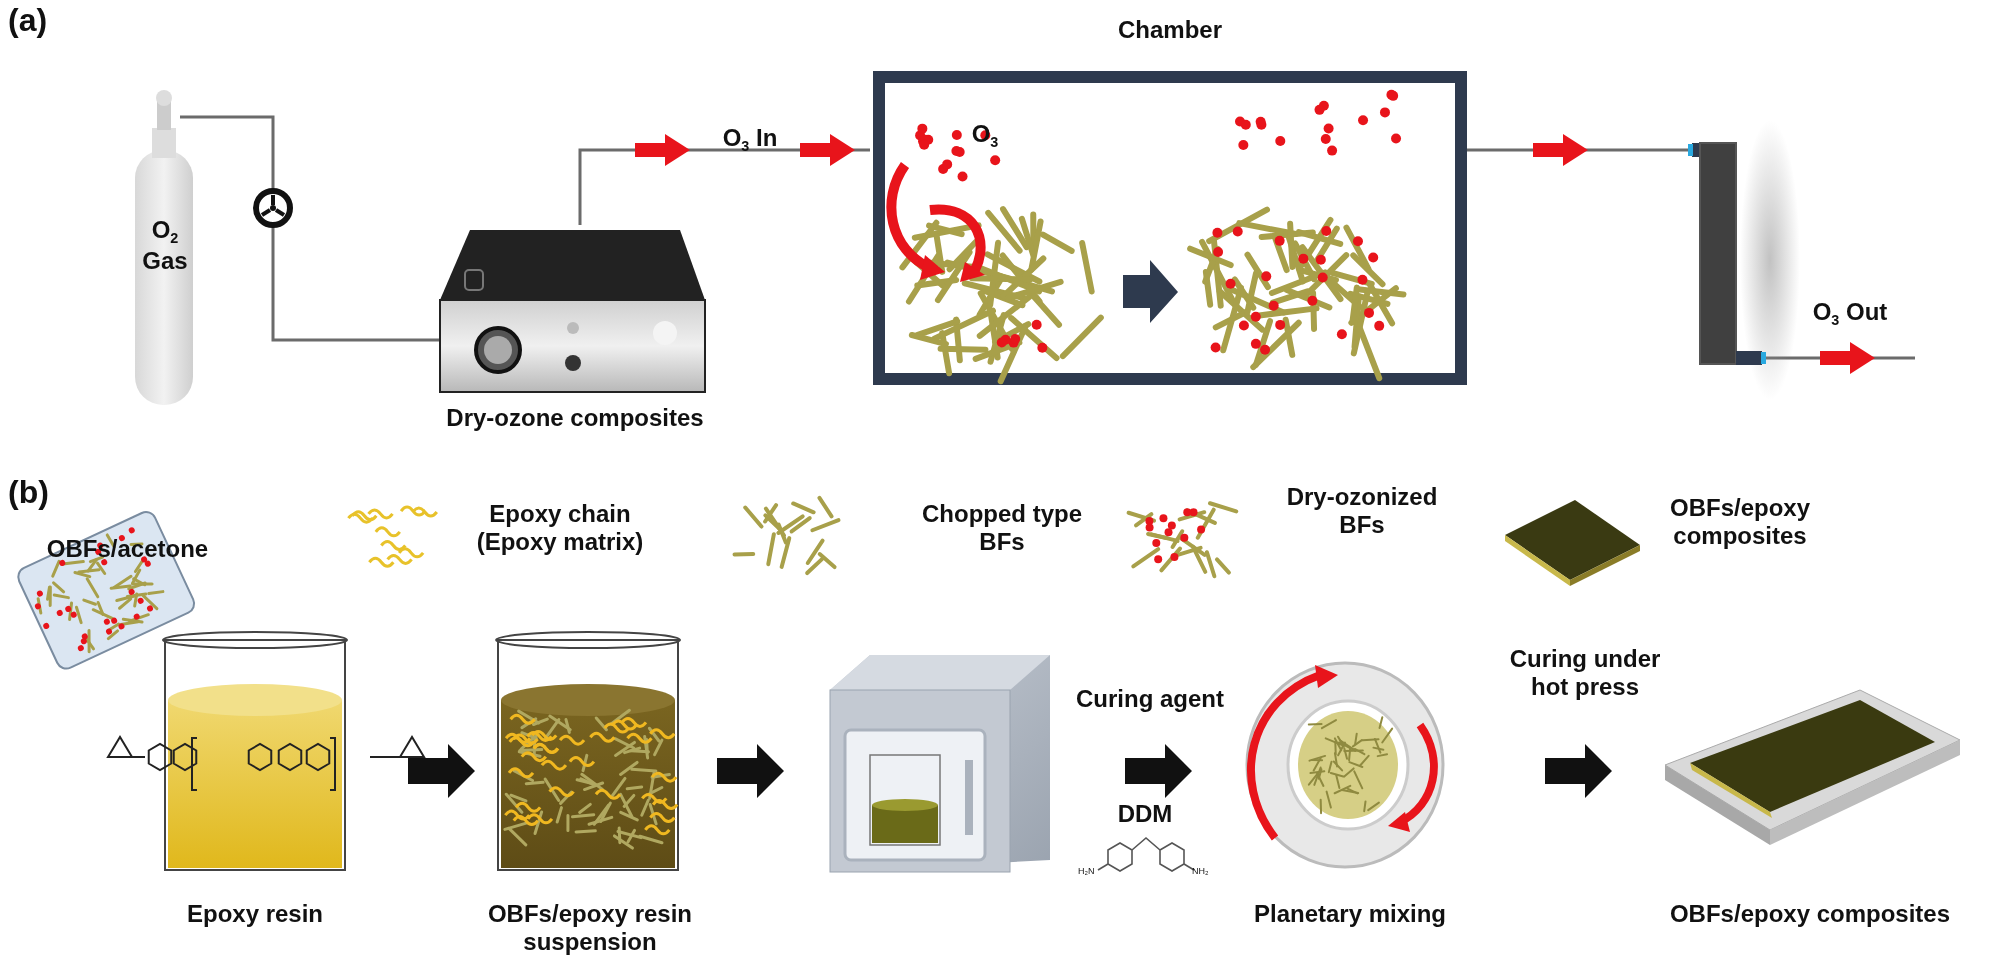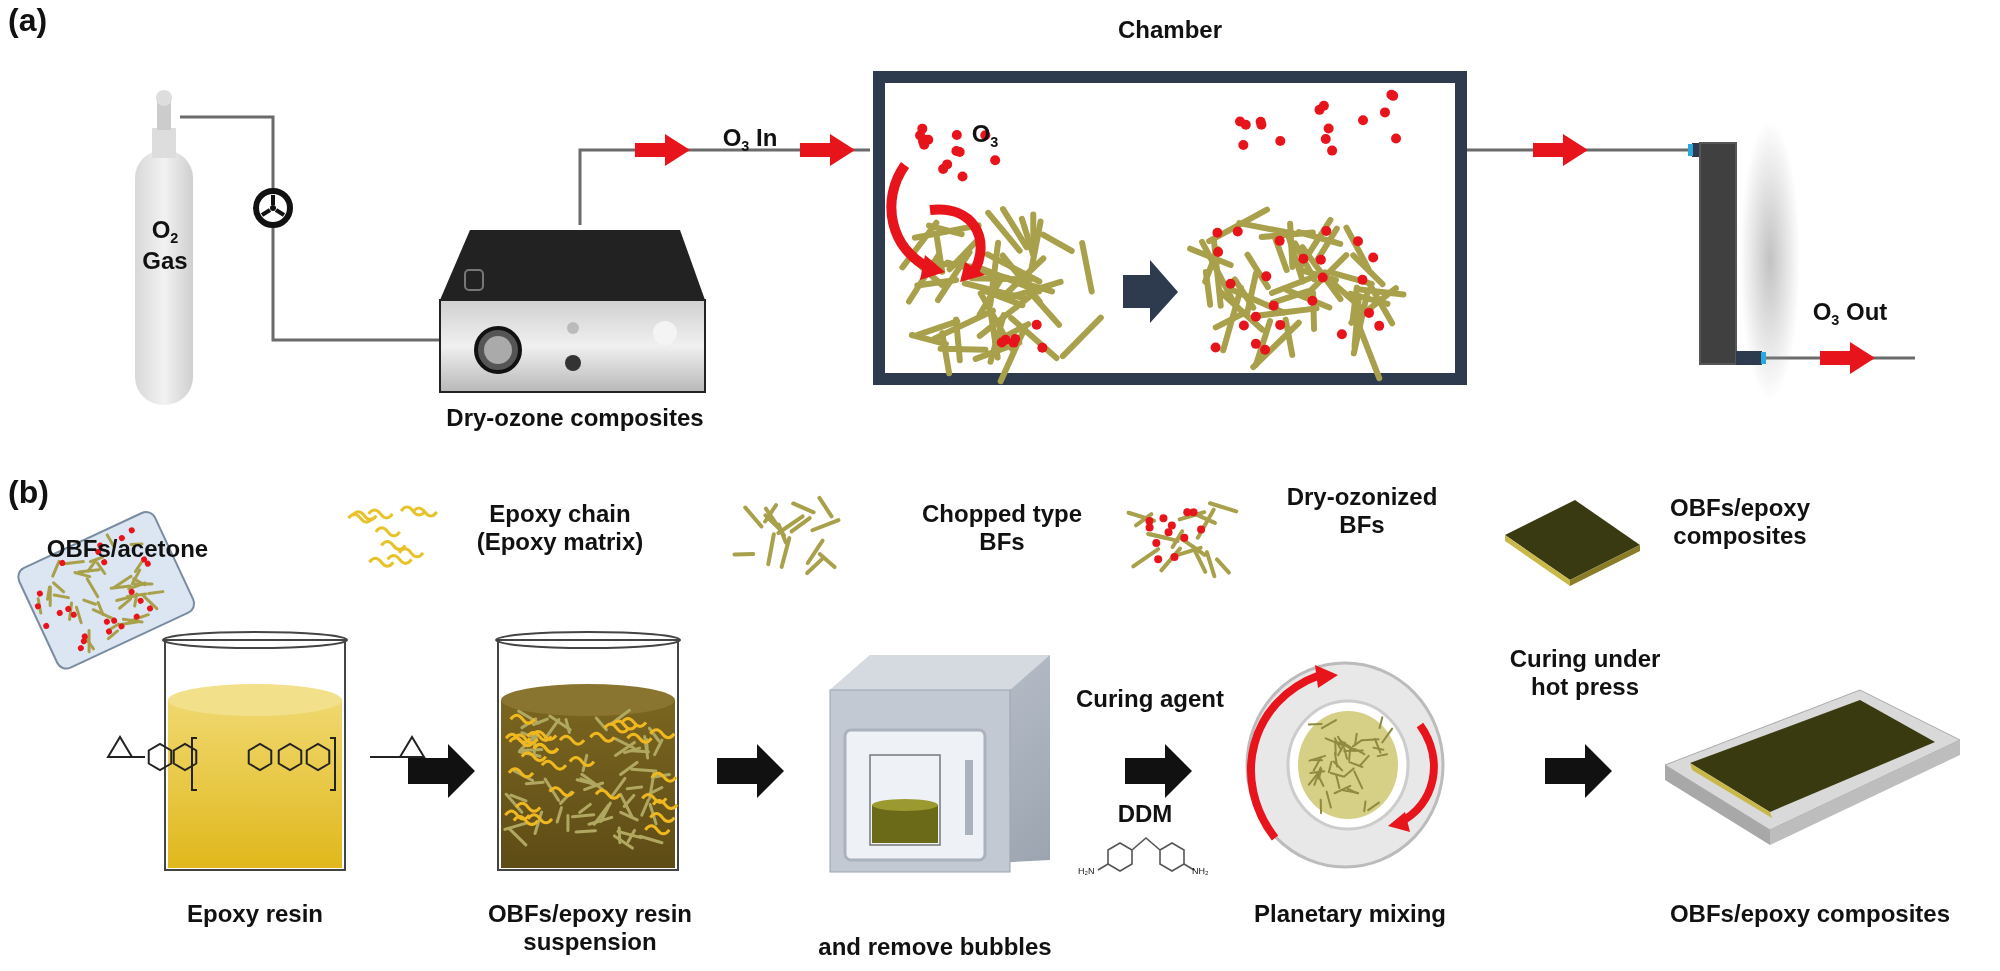--- a/index.html
+++ b/index.html
@@ -644,21 +644,21 @@
 
 <div class="lbl" style="left:0px;top:535px;width:255px;">OBFs/acetone</div>
 
 <div class="lbl" style="left:155px;top:900px;width:200px;">
   <span>Epoxy resin</span>
 </div>
 <div class="lbl" style="left:445px;top:900px;width:290px;">
   <span>OBFs/epoxy resin</span><br><span>suspension</span>
 </div>
 <div class="lbl" style="left:755px;top:905px;width:360px;">
-  <br><span>and remove bubbles</span>
+  <br>
 </div>
 <div class="lbl" style="left:1250px;top:900px;width:200px;">
   <span>Planetary mixing</span>
 </div>
 <div class="lbl" style="left:1620px;top:900px;width:380px;">
   <span>OBFs/epoxy composites</span>
 </div>
 
 <div class="lbl" style="left:1055px;top:685px;width:190px;text-align:center;">Curing agent</div>
 <div class="lbl" style="left:1100px;top:800px;width:90px;">DDM</div>

